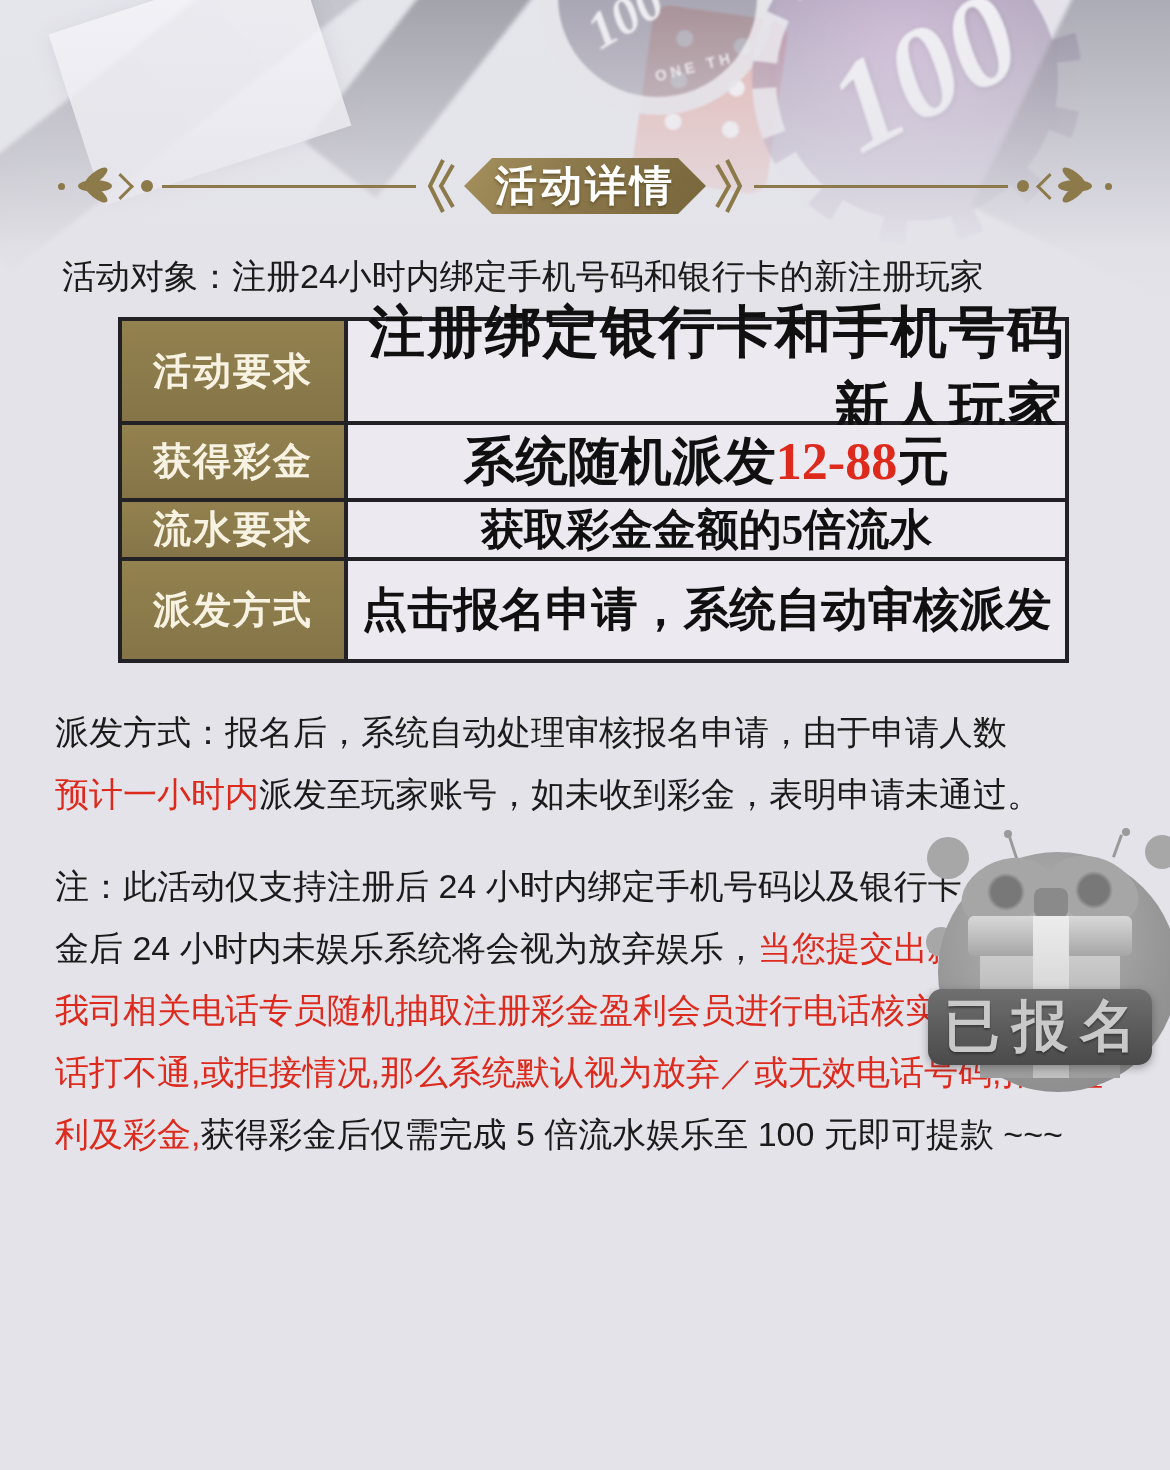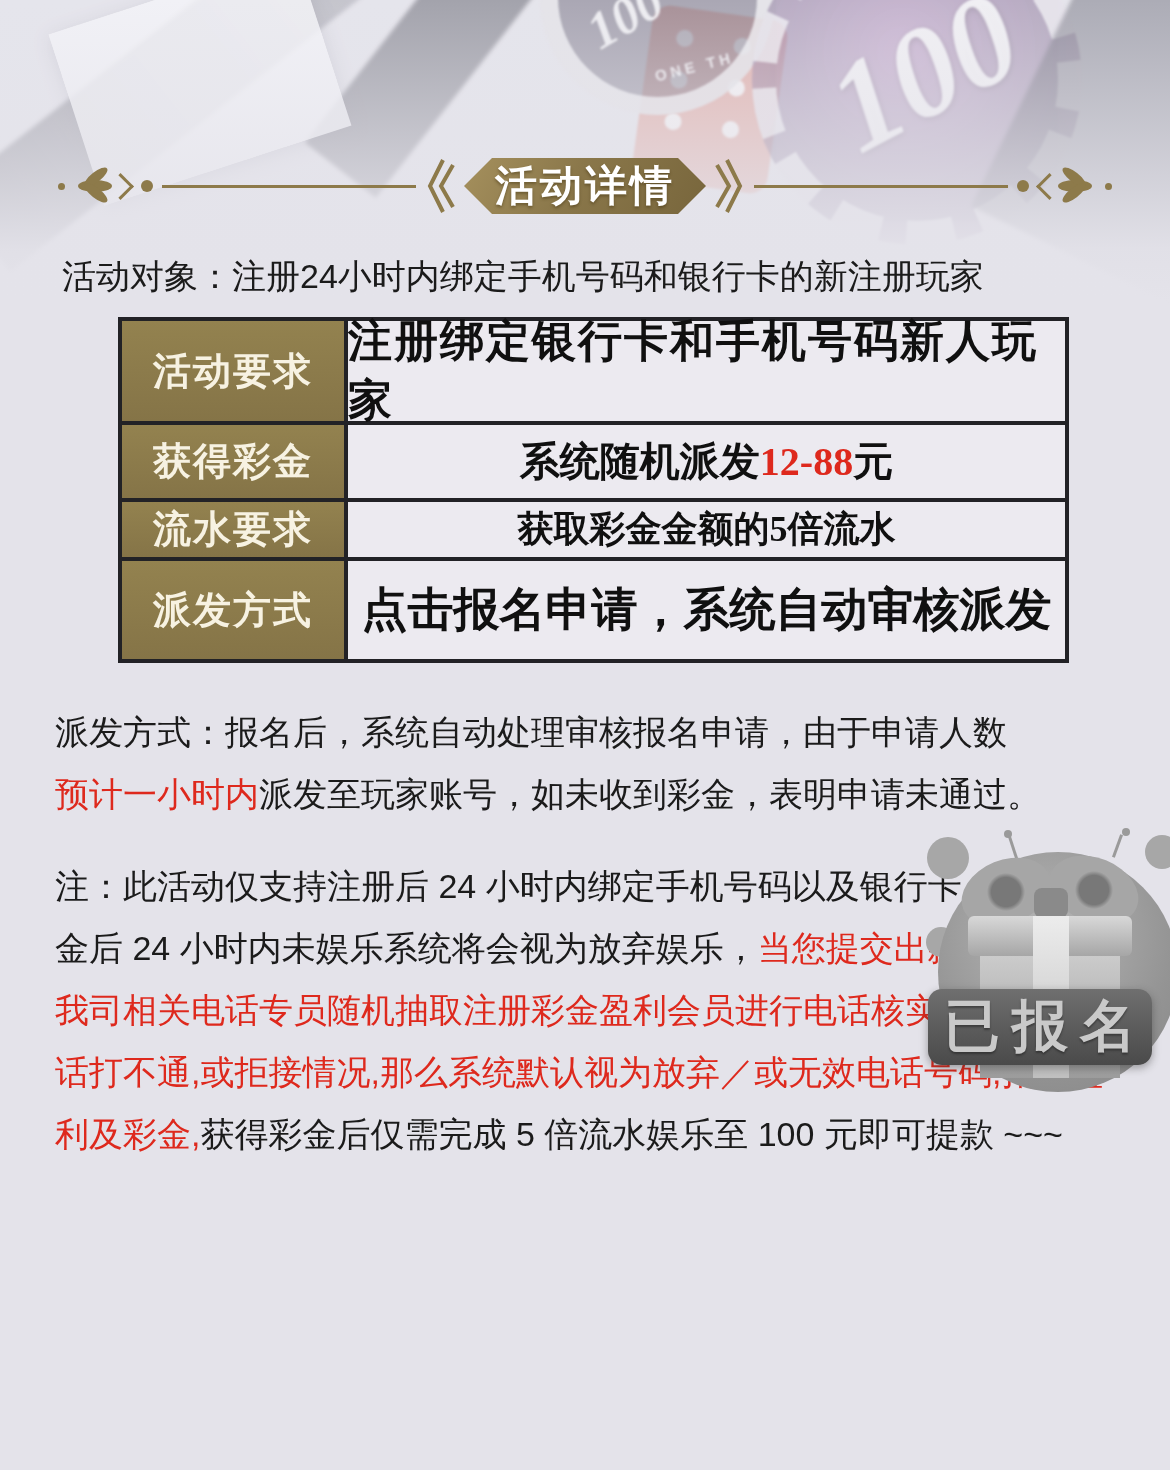--- a/index.html
+++ b/index.html
@@ -55,23 +55,23 @@
   .intro{margin:30px 55px 0 62px;font-size:34px;line-height:62px;}
   .intro-row{display:flex;align-items:flex-start;}
   .intro-row .lb{flex:none;}
   .intro-row .tx{flex:1;}
   
   .ptable{margin:10px 0 0 118px;width:951px;background:#222226;border:4px solid #222226;
     display:grid;grid-template-columns:222px 1fr;grid-template-rows:100px 73px 55px 98px;gap:4px;box-sizing:border-box;}
   .cell{display:flex;align-items:center;justify-content:center;}
   .cell.h{background:linear-gradient(180deg,#93824f,#857447);color:#f7f2e2;font-size:38px;font-weight:bold;letter-spacing:2px;}
   .cell.v{background:#eceaf0;font-family:"Liberation Serif",serif;font-weight:bold;color:#101010;}
-  .v1{font-size:44px;letter-spacing:2px;}
-  .v2{font-size:40px;justify-content:center;}
-  .v3{font-size:36px;}
+  .v1{font-size:56px;letter-spacing:2px;text-align:right;}
+  .v2{font-size:52px;justify-content:center;}
+  .v3{font-size:43px;}
   .v4{font-size:46px;}
   .red{color:#de291d;}
   
   .dispatch{margin:38px 55px 0 55px;font-size:34px;line-height:62px;}
   .note{margin:30px 55px 0 55px;font-size:34px;line-height:62px;}
   
   .stamp{position:absolute;left:920px;top:832px;width:250px;height:300px;z-index:40;text-align:right;}
   .stamp *{position:absolute;}
   .s-dot{border-radius:50%;background:#a7a7a7;}
   .s-circle{left:18px;top:20px;width:240px;height:240px;border-radius:50%;

